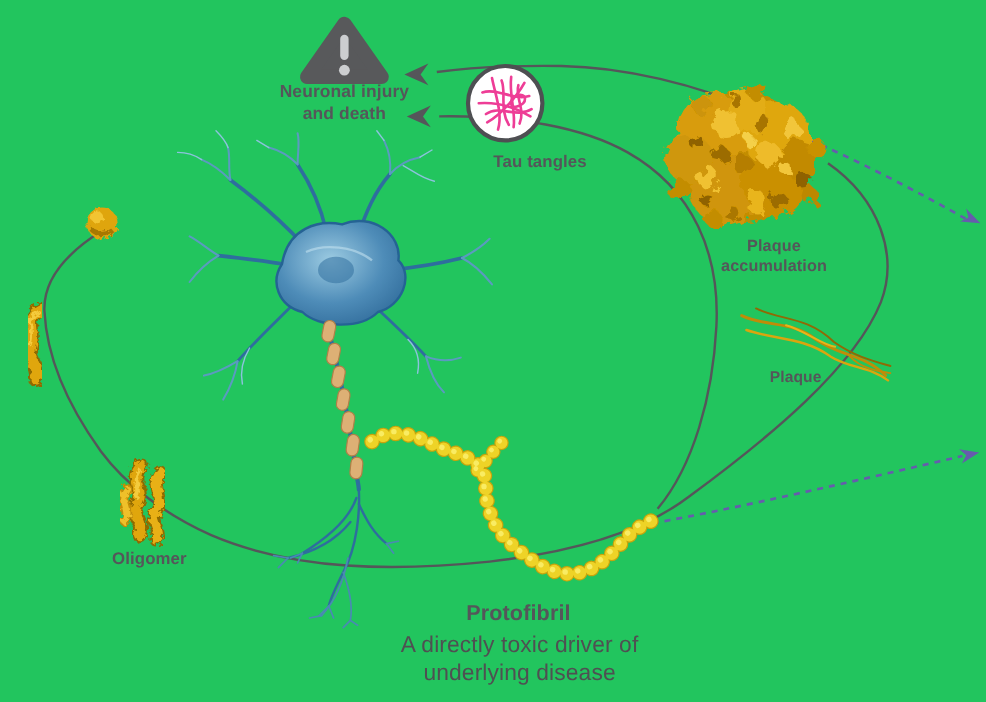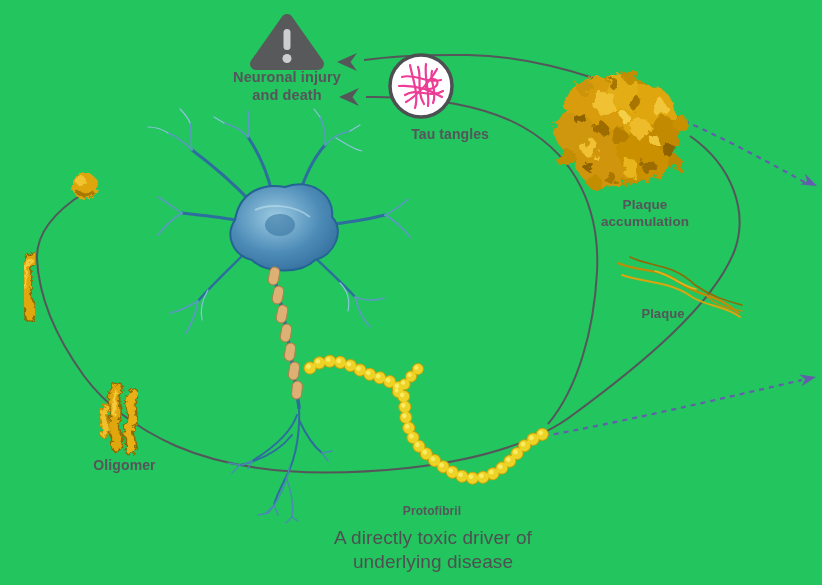--- a/index.html
+++ b/index.html
@@ -9,21 +9,21 @@
   .illus{position:absolute;}
   .lbl{position:absolute;color:#55565a;font-weight:bold;font-size:14px;line-height:18px;
        text-align:center;white-space:pre-line;letter-spacing:.1px;}
   .lbl-injury{left:202px;top:69px;width:170px;font-size:14.5px;line-height:17.5px;}
   .lbl-tau{left:349px;top:125px;width:140px;text-align:right;}
   .lbl-plaque{left:575px;top:196px;width:140px;font-size:13.5px;line-height:17px;}
   .lbl-fibril{left:613px;top:305px;width:100px;font-size:13px;}
   .lbl-release{left:8px;top:121px;width:165px;line-height:18.5px;}
   .lbl-monomer{left:48px;top:282px;width:110px;text-align:left;}
   .lbl-oligomer{left:77px;top:456px;width:95px;text-align:center;}
-  .lbl-protofibril{left:332px;top:502px;width:200px;font-size:12px;}
+  .lbl-protofibril{left:332px;top:502px;width:200px;font-size:18px;}
   .lbl-protofibril-sub{left:293px;top:526px;width:280px;font-weight:normal;font-size:19px;
        line-height:24px;color:#4f5052;}
 </style>
 </head>
 <body>
 
 <div id="stage">
 
   <svg class="layer" width="822" height="585" viewBox="0 0 822 585">
 

